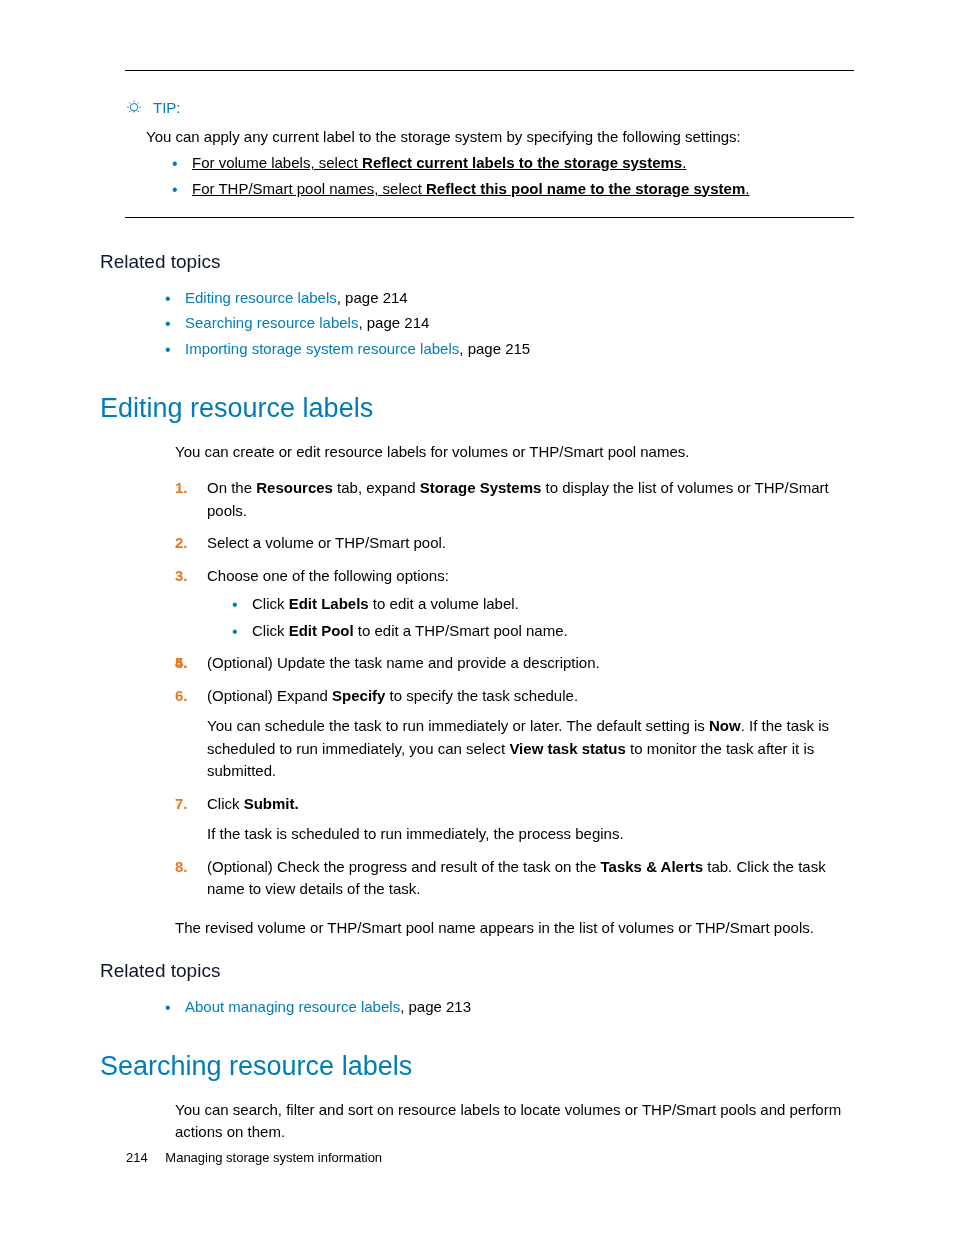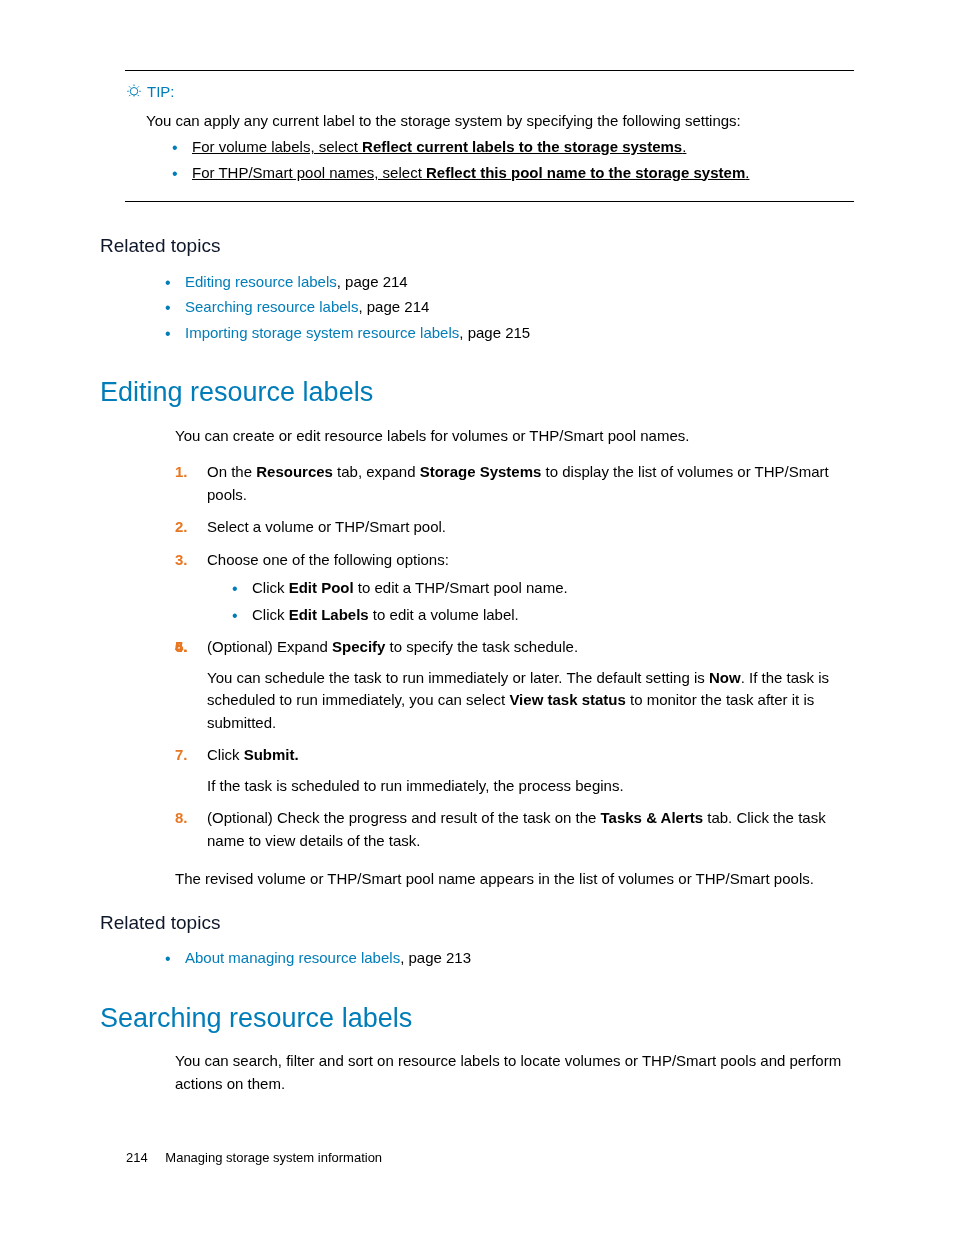--- a/index.html
+++ b/index.html
@@ -20,22 +20,23 @@
   .tip-block {
     margin-left: 25px;
     border-top: 1px solid #000;
     border-bottom: 1px solid #000;
     padding: 10px 10px 14px 0;
     margin-bottom: 30px;
   }
   .tip-header {
     display: flex;
     align-items: center;
-    gap: 4px;
+    gap: 10px;
     margin-bottom: 6px;
+    margin-top: 16px;
   }
   .tip-label {
     color: #007db8;
     font-size: 15px;
   }
   .tip-intro {
     margin-left: 21px;
     margin-bottom: 4px;
   }
   .tip-list {
@@ -186,29 +187,30 @@
       <span>On the </span><strong>Resources</strong><span> tab, expand </span><strong>Storage Systems</strong><span> to display the list of volumes or THP/Smart pools.</span>
     </li>
     <li>
       <span class="num">2.</span>
       <span>Select a volume or THP/Smart pool.</span>
     </li>
     <li>
       <span class="num">3.</span>
       <span>Choose one of the following options:</span>
       <ul class="sub-list">
+        <li><span>Click </span><strong>Edit Labels</strong><span> to edit a volume label.</span></li>
         <li><span>Click </span><strong>Edit Pool</strong><span> to edit a THP/Smart pool name.</span></li>
-        <li><span>Click </span><strong>Edit Labels</strong><span> to edit a volume label.</span></li>
       </ul>
     </li>
     <li>
       <span class="num">4.</span>
     </li>
     <li>
       <span class="num">5.</span>
+      <span>(Optional) Update the task name and provide a description.</span>
     </li>
     <li>
       <span class="num">6.</span>
       <span>(Optional) Expand </span><strong>Specify</strong><span> to specify the task schedule.</span>
       <div class="step-extra"><span>You can schedule the task to run immediately or later. The default setting is </span><strong>Now</strong><span>. If the task is scheduled to run immediately, you can select </span><strong>View task status</strong><span> to monitor the task after it is submitted.</span></div>
     </li>
     <li>
       <span class="num">7.</span>
       <span>Click </span><strong>Submit.</strong>
       <div class="step-extra">If the task is scheduled to run immediately, the process begins.</div>

